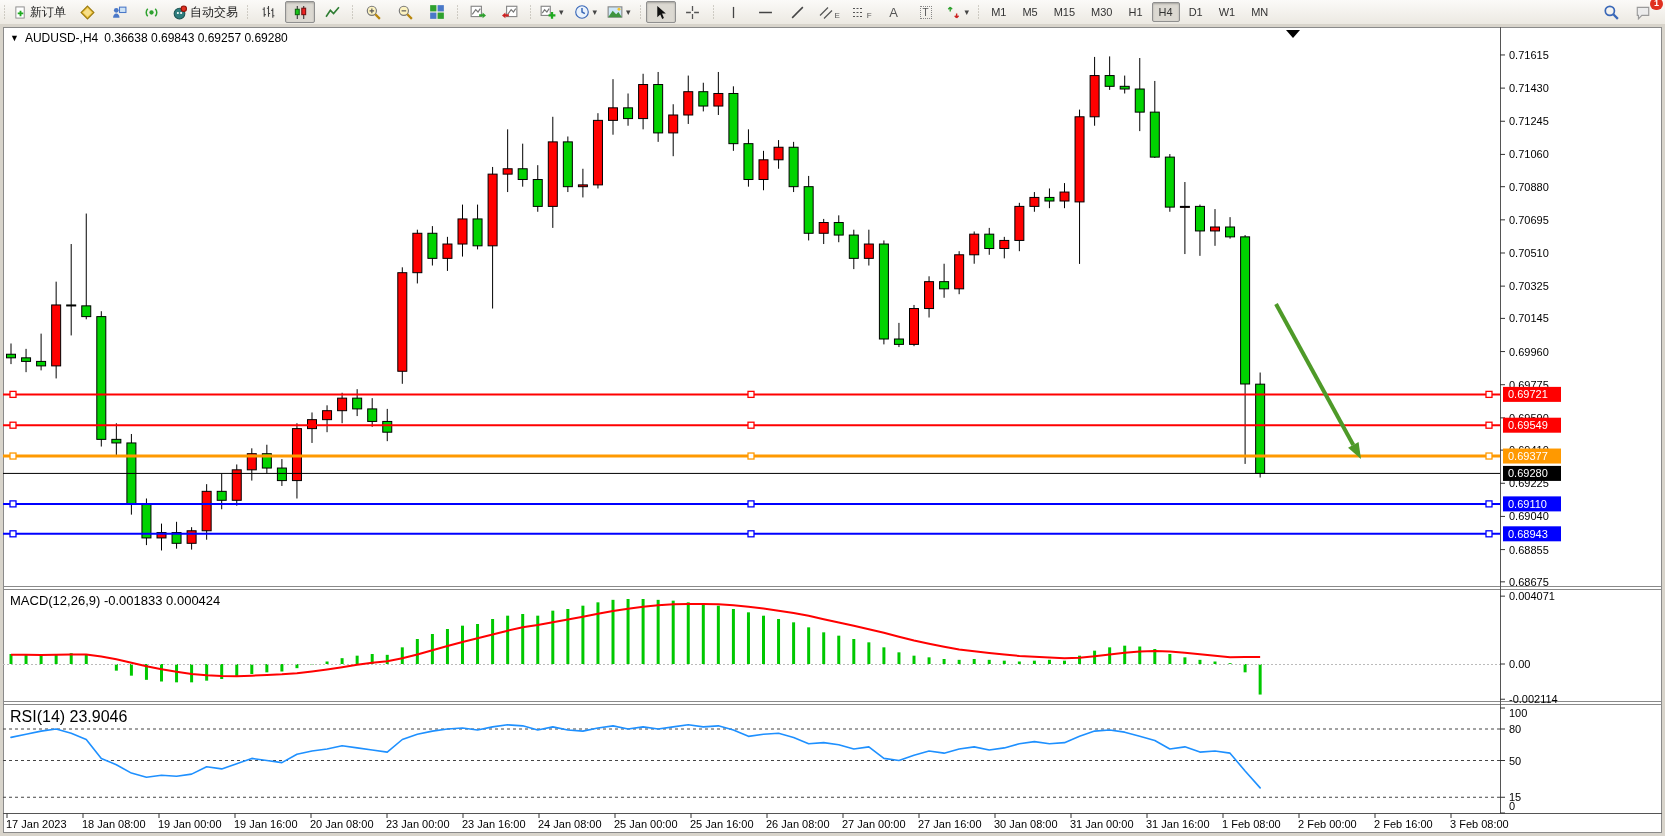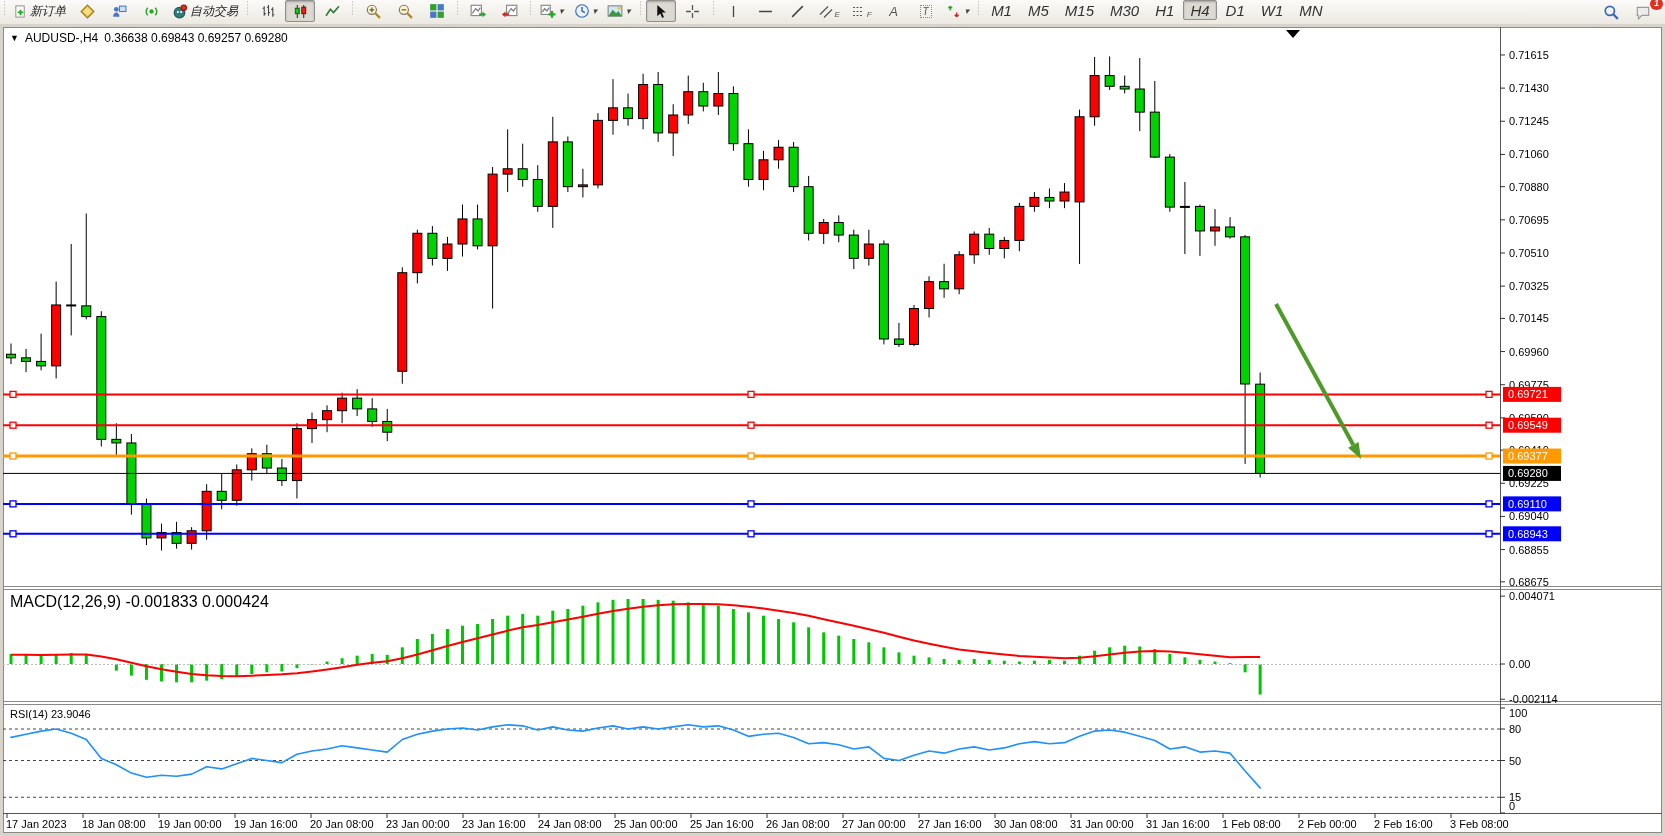--- a/index.html
+++ b/index.html
@@ -1,30 +1,30 @@
 <!DOCTYPE html>
 <html><head>
 <meta charset="utf-8">
 <style>
   html,body{margin:0;padding:0;background:#e9e6df;width:1665px;height:836px;overflow:hidden;
     font-family:"Liberation Sans",sans-serif;-webkit-font-smoothing:none;}
   
   .toolbar{position:absolute;left:0;top:0;width:1665px;height:24px;
     background:linear-gradient(#fbfaf8,#ece9e2);border-bottom:1px solid #b9b5ab;
-    display:flex;font-size:12px;color:#222;font-style:italic;}
+    display:flex;align-items:center;font-size:12px;color:#222;}
   .grip{width:5px;height:16px;margin:0 2px;
     background-image:radial-gradient(#a9a59a 35%,transparent 40%);
     background-size:3px 3px;background-repeat:repeat-y;background-position:center;}
   .tb-btn{height:20px;min-width:22px;display:flex;align-items:center;justify-content:center;
     padding:0 3px;margin:0 1px;border:1px solid transparent;border-radius:2px;cursor:default;gap:3px;}
   .tb-btn.active{border:1px solid #8f8f8f;background:#dcd9d2;box-shadow:inset 0 1px 2px rgba(0,0,0,.25);}
   .tb-btn svg{display:block;}
   .tb-label{white-space:nowrap;}
   .caret{font-size:9px;color:#444;line-height:1;}
-  .tf-btn{height:18px;padding:0 6px;margin:0 1px;font-size:15px;color:#333;
+  .tf-btn{height:18px;padding:0 6px;margin:0 1px;font-size:11px;color:#333;
     display:flex;align-items:center;border:1px solid transparent;border-radius:2px;}
   .tf-btn.active{border:1px solid #8f8f8f;background:#dcd9d2;box-shadow:inset 0 1px 2px rgba(0,0,0,.25);}
   .tb-right{margin-left:auto;display:flex;align-items:center;margin-right:6px;}
   .badge{position:absolute;top:-4px;right:-6px;background:#e03020;color:#fff;border-radius:8px;
     font-size:9px;font-weight:bold;padding:1px 4px;line-height:1.1;}
   .letter{font-size:11px;color:#555;}
   .sub-letter{font-size:8px;color:#555;margin-left:-2px;margin-top:6px;}
   .t-box{border:1px dotted #888;padding:0 2px;font-size:10px;color:#555;}
   
   .chart-frame{position:absolute;left:0;top:24px;width:1665px;height:812px;background:#d8d4cb;}
@@ -642,16 +642,16 @@
         <line x1="1372" y1="786.5" x2="1372" y2="791" stroke="#333"></line>
         <text x="1371" y="801" font-family="&quot;Liberation Sans&quot;,sans-serif" font-size="11" fill="#000">2 Feb 16:00</text>
         <line x1="1448" y1="786.5" x2="1448" y2="791" stroke="#333"></line>
         <text x="1447" y="801" font-family="&quot;Liberation Sans&quot;,sans-serif" font-size="11" fill="#000">3 Feb 08:00</text>
       </svg>
     <div class="overlay-label" id="chart-title">
       <span class="oct-arrow">▼</span>
       <span>AUDUSD-,H4</span>
       <span>0.36638 0.69843 0.69257 0.69280</span>
     </div>
-    <div class="overlay-label" style="left:7px;top:566px;font-size:16px;">MACD(12,26,9) -0.001833 0.000424</div>
-    <div class="overlay-label" style="left:7px;top:681px;font-size:11px;">RSI(14) 23.9046</div>
+    <div class="overlay-label" style="left:7px;top:566px;font-size:13px;">MACD(12,26,9) -0.001833 0.000424</div>
+    <div class="overlay-label" style="left:7px;top:681px;font-size:16px;">RSI(14) 23.9046</div>
   </div>
 </div>
 
 </body></html>

